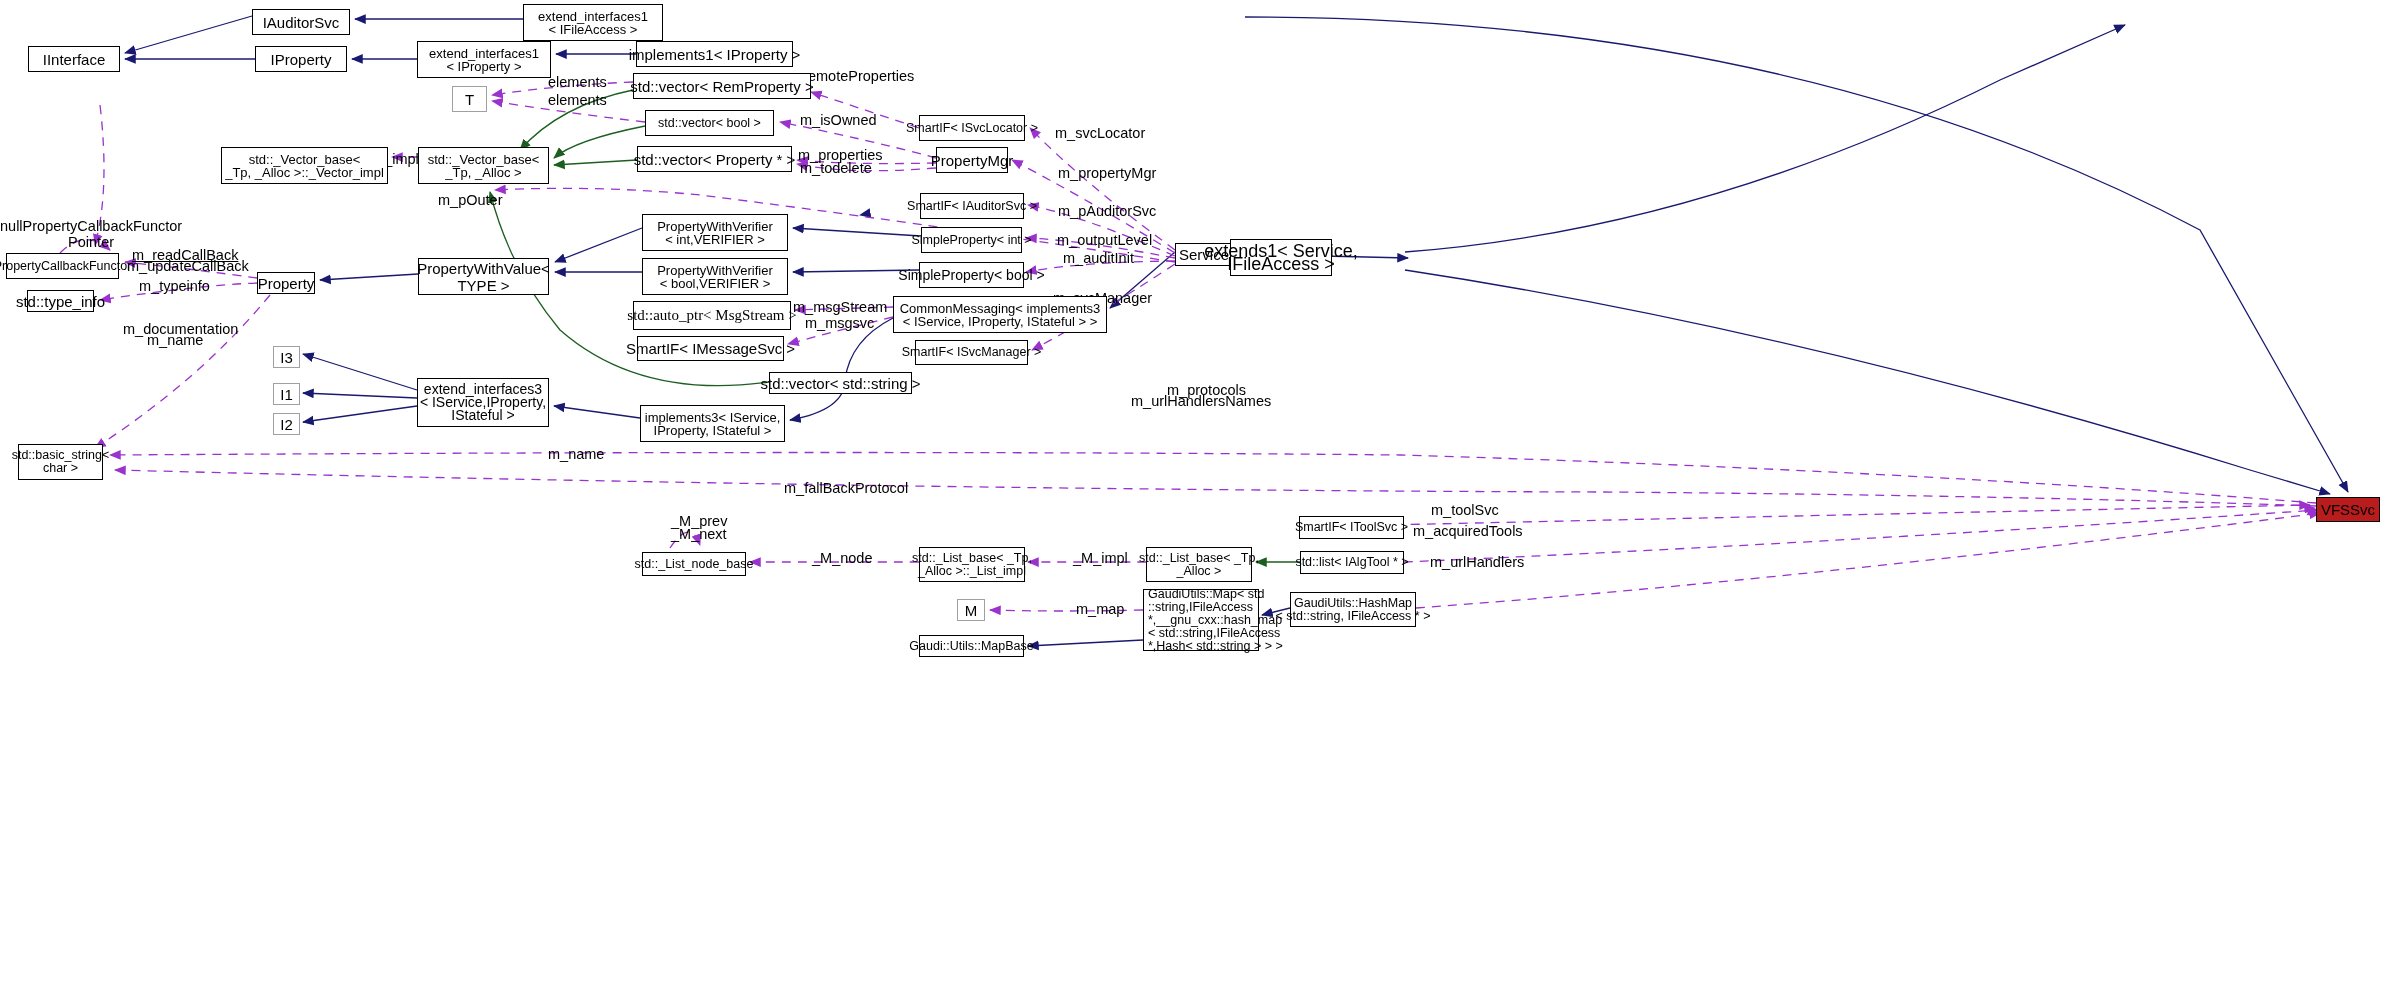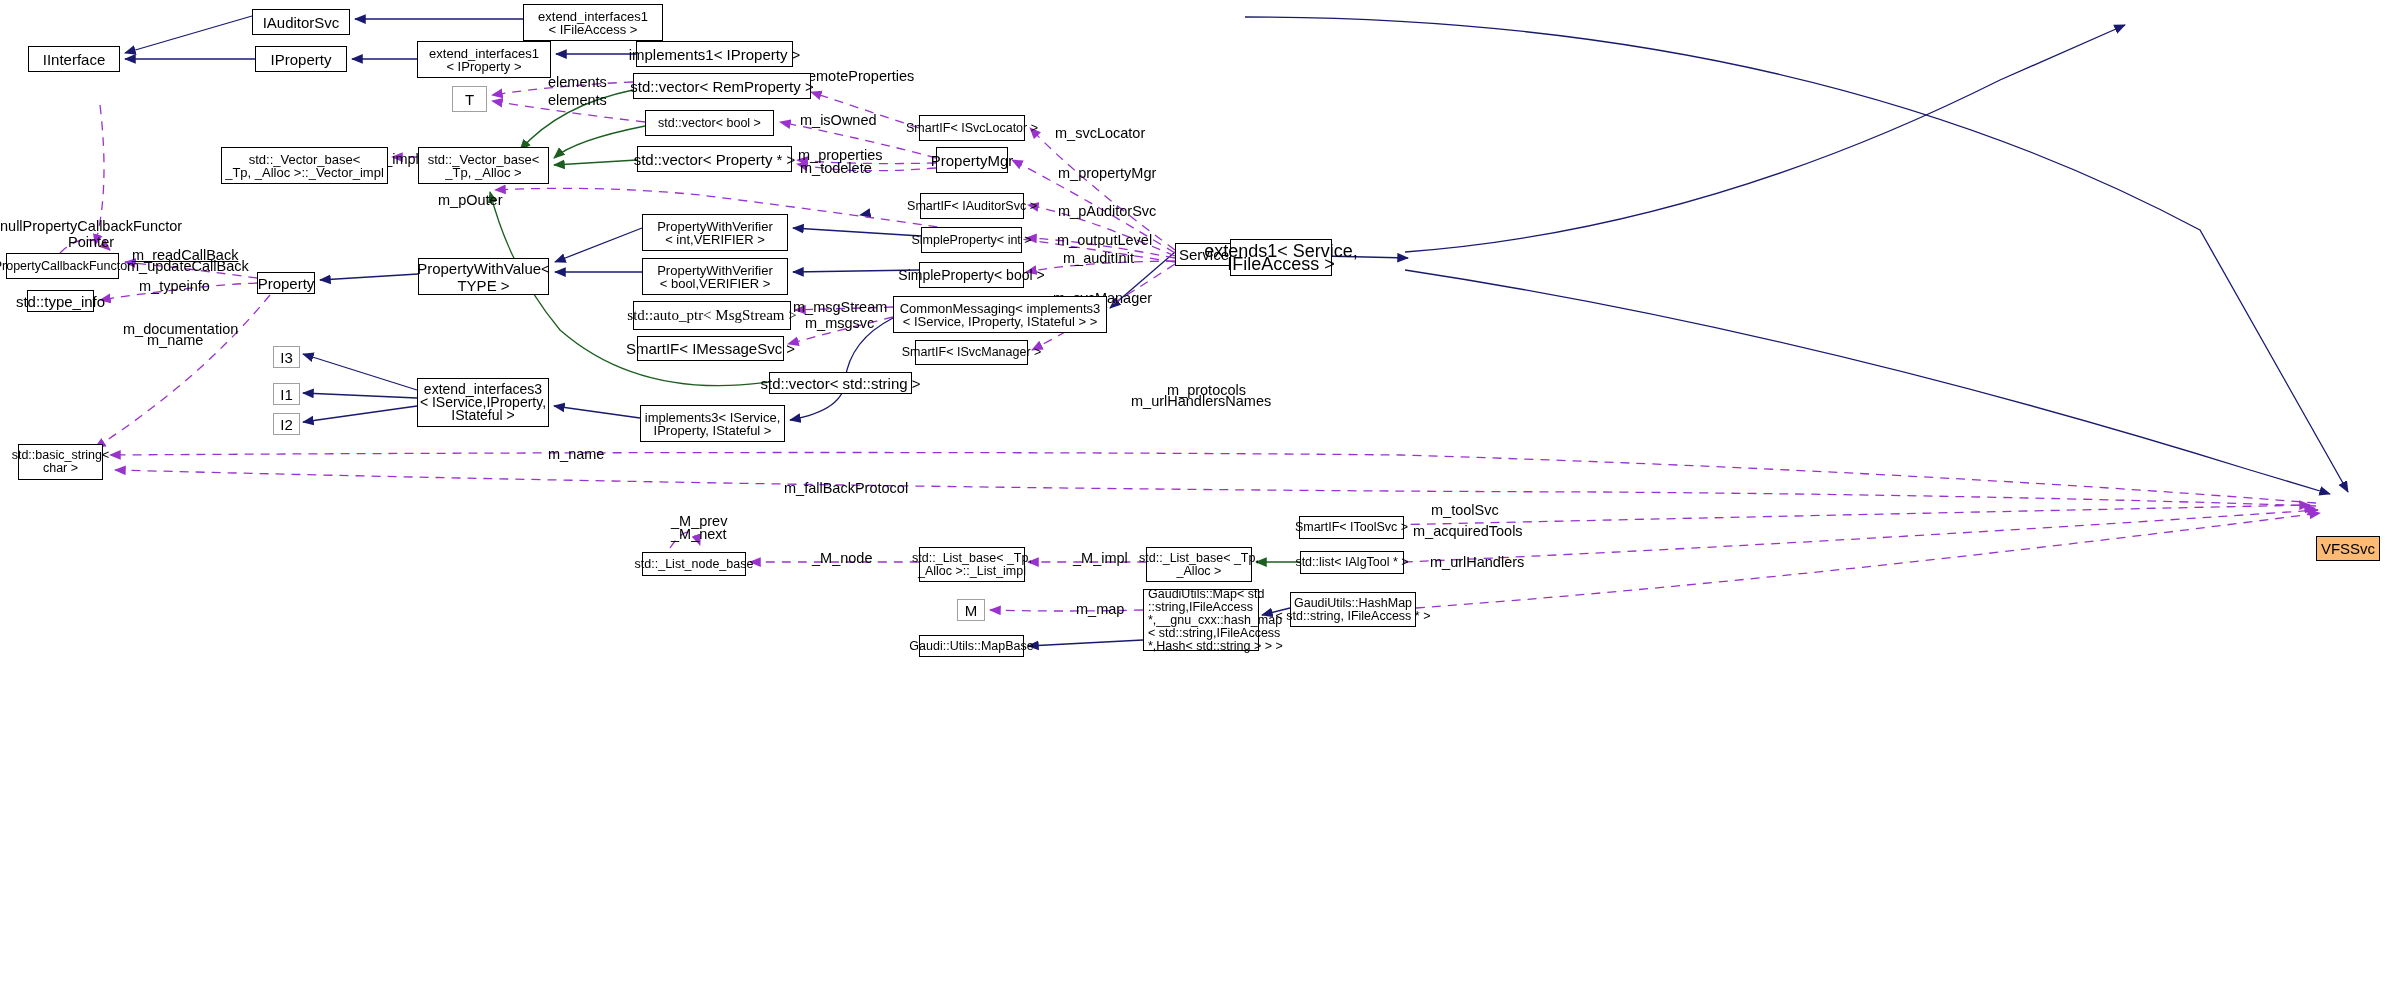--- a/index.html
+++ b/index.html
@@ -36,23 +36,22 @@
     text-align: center;
     padding: 1px 4px;
     white-space: pre;
     z-index: 5;
   }
   .node.tmpl {
     border: 1px solid #a0a0a0;
     background: #ffffff;
   }
   .node.highlight {
-    background: #fdba74;
+    background: #b91c1c;
     border: 1px solid #000000;
-    margin-top: 39px;
   }
   .node.leftalign {
     justify-content: flex-start;
     text-align: left;
   }
   .edge-label {
     position: absolute;
     font-size: 14.5px;
     line-height: 16px;
     color: #000000;

